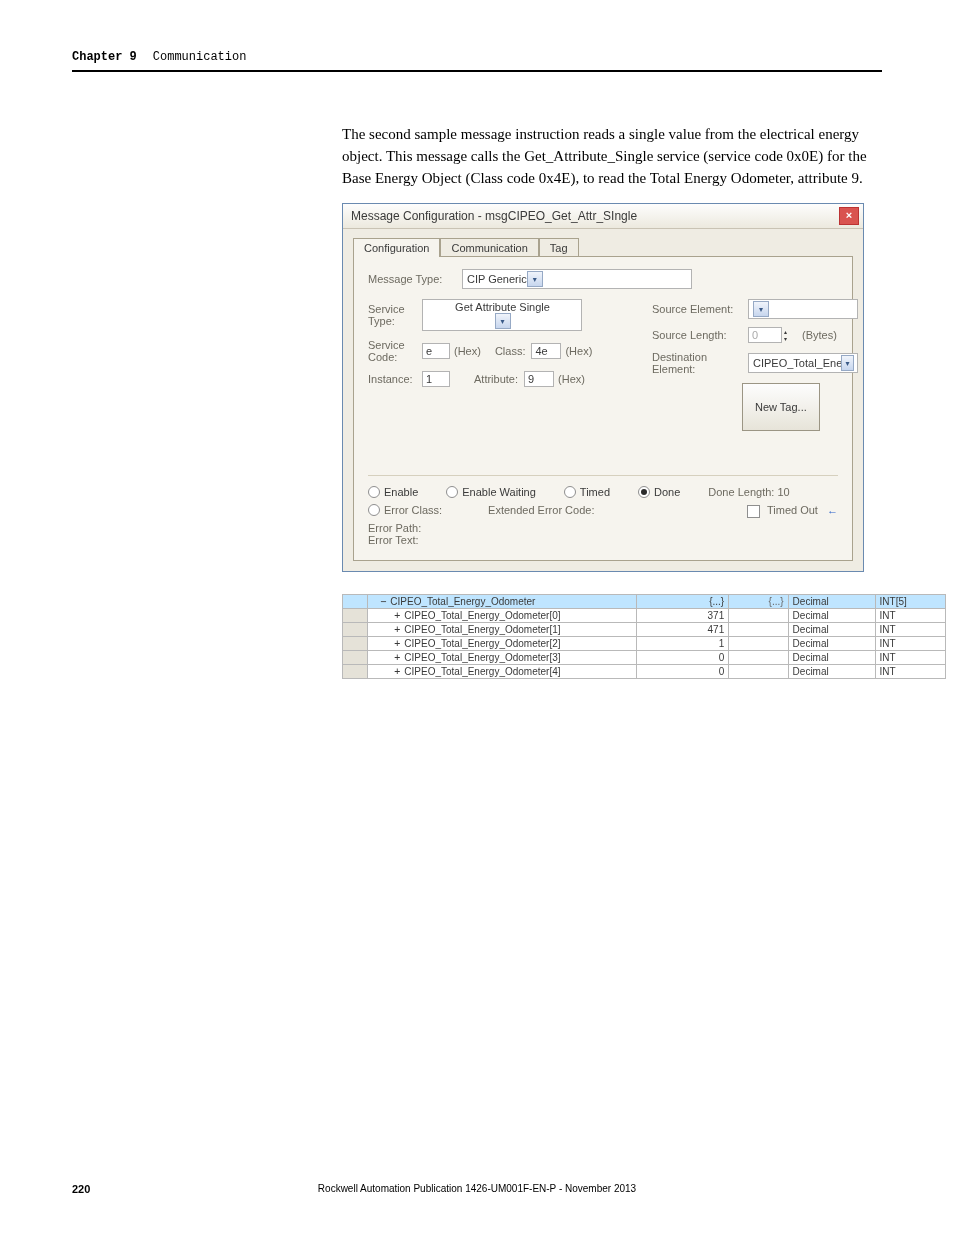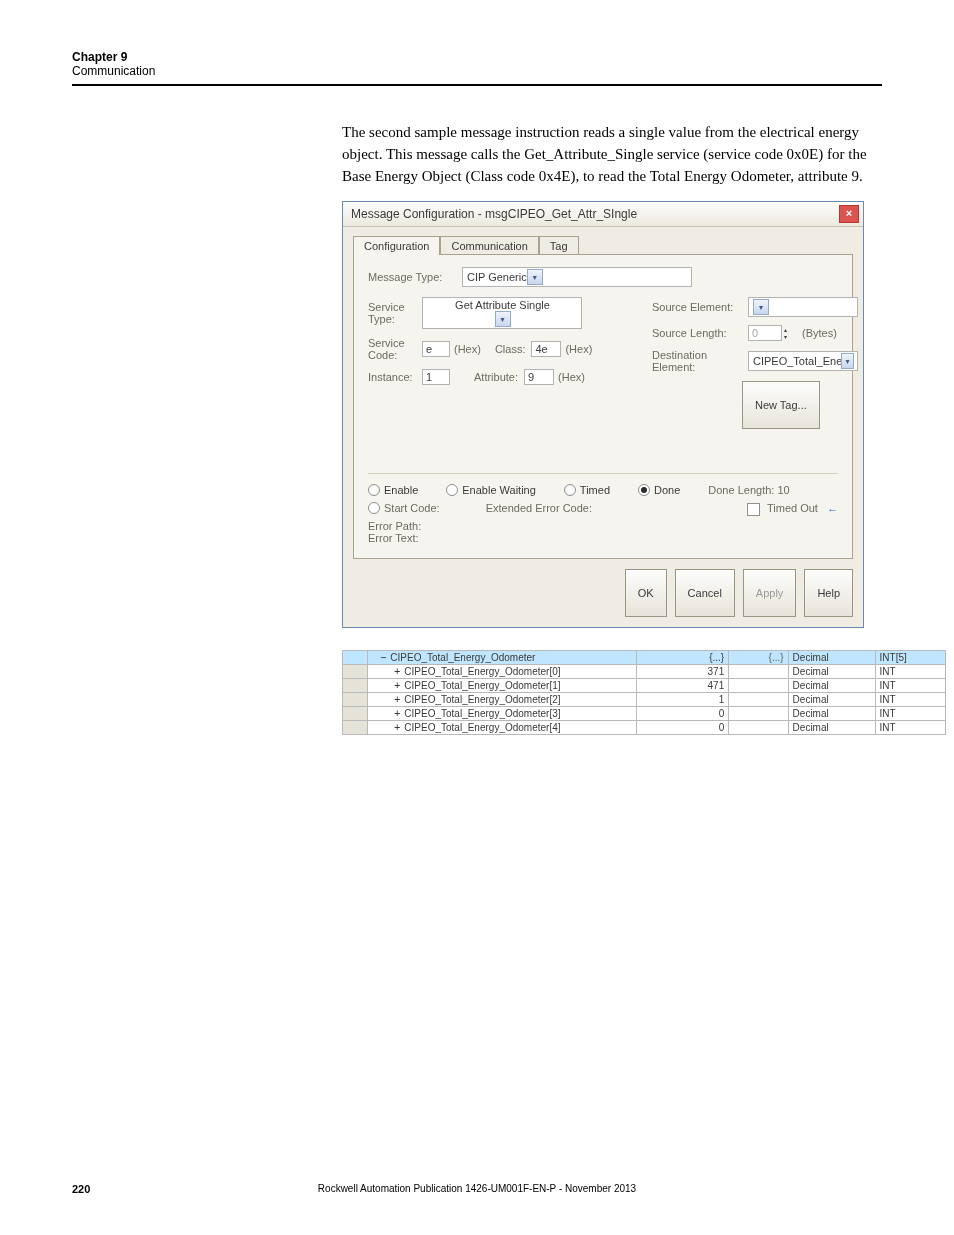--- a/index.html
+++ b/index.html
@@ -14,23 +14,22 @@
     padding: 50px 72px 40px 72px;
     box-sizing: border-box;
     min-height: 1235px;
     position: relative;
   }
   .header-line {
     display: flex;
     align-items: baseline;
     border-bottom: 2px solid #000;
     padding-bottom: 6px;
-    margin-bottom: 36px;
-    font-family: Liberation Sans, sans-serif;
-    flex-direction: column;
+    margin-bottom: 52px;
+    font-family: Liberation Mono, monospace;
   }
   .header-chapter {
     font-weight: bold;
     font-size: 12px;
     margin-right: 16px;
   }
   .header-title {
     font-size: 12px;
   }
   .body-col {
@@ -289,40 +288,34 @@
                 <span class="circle filled"></span>
                 <span>Done</span>
               </span>
             <span class="lbl">Done Length: 10</span>
           </div>
 
           <div class="err-block">
             <div>
               <div class="radio">
                   <span class="circle"></span>
-                  <span class="lbl">Start Code:</span>
+                  <span class="lbl">Error Class:</span>
                 </div>
               <div class="lbl" style="margin-top:4px;">Error Path:</div>
               <div class="lbl">Error Text:</div>
             </div>
             <div class="lbl">Extended Error Code:</div>
             <div style="margin-left:auto;">
               <span class="chk"></span>
               <span class="lbl">Timed Out</span>
               <span class="arrow-left">←</span>
             </div>
           </div>
         </div>
 
-        <div class="dlg-buttons">
-          <span class="btn">OK</span>
-          <span class="btn">Cancel</span>
-          <span class="btn disabled">Apply</span>
-          <span class="btn">Help</span>
-        </div>
       </div>
     </div>
 
 
     <div class="figure-wrap">
       <table class="tagtable">
         <tbody id="tag-rows">
             <tr class="sel-row">
               <td class="rownum"></td>
               <td class="namecell"><span class="plus" style="margin-left:8px;margin-right:4px;">−</span>CIPEO_Total_Energy_Odometer</td>

